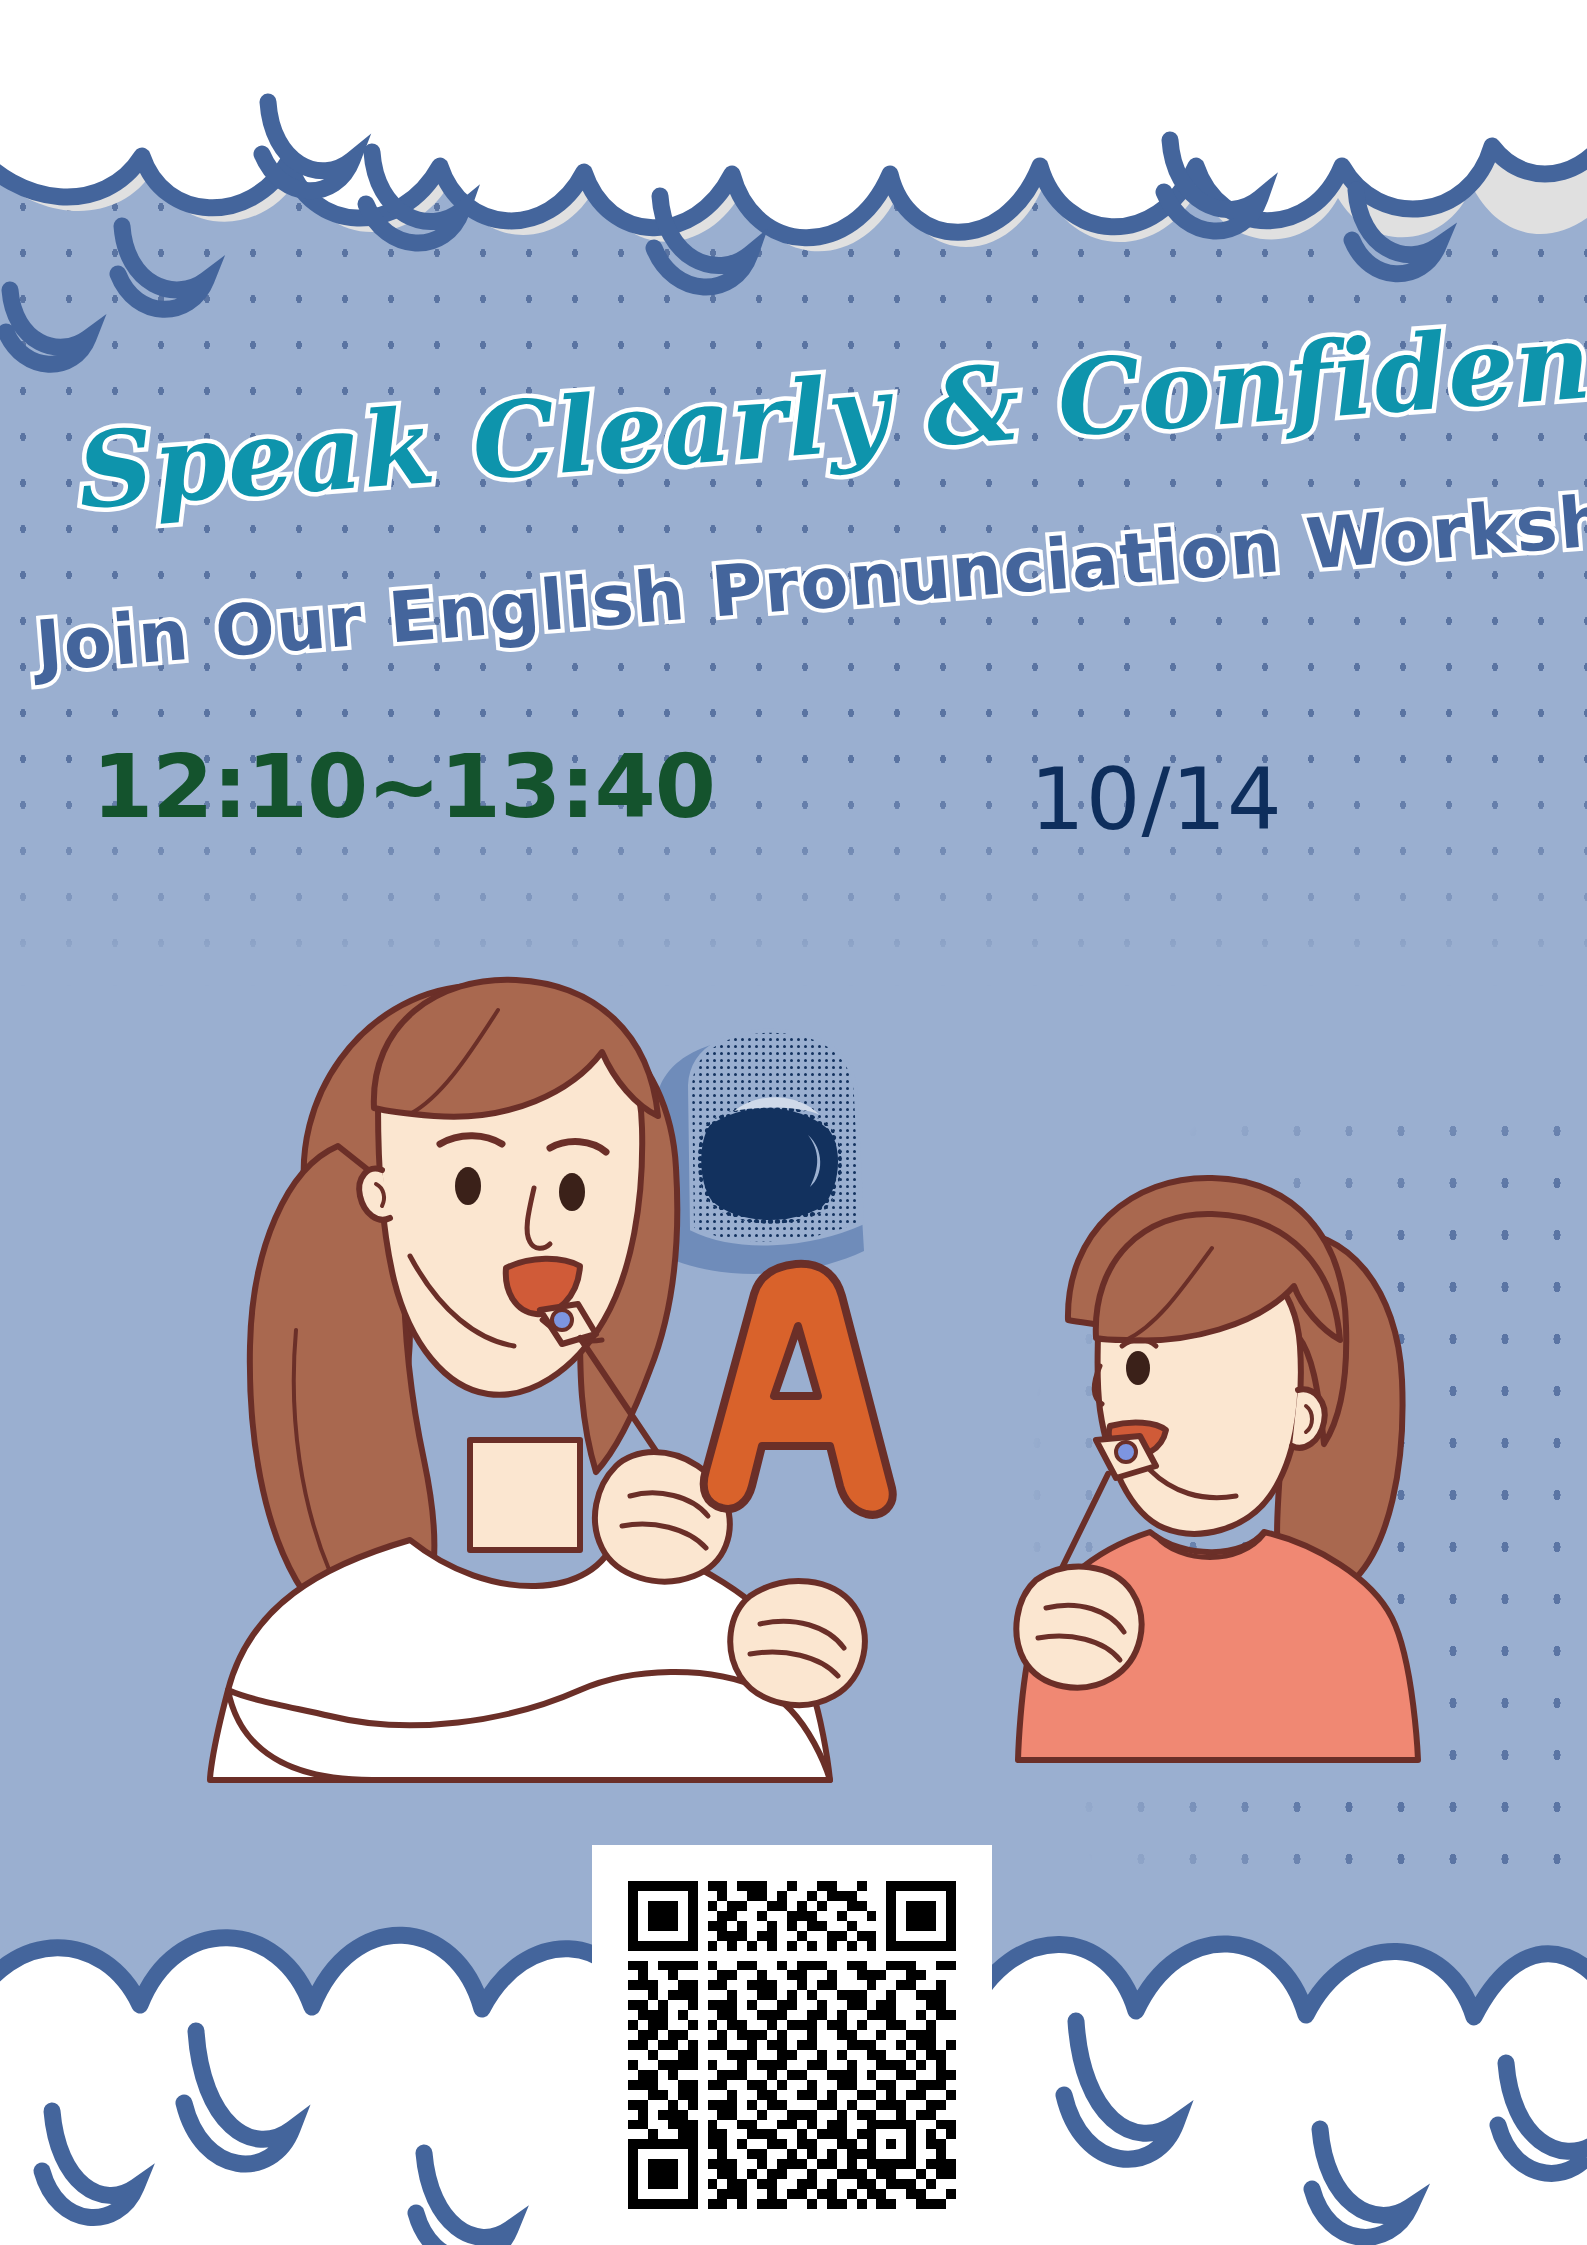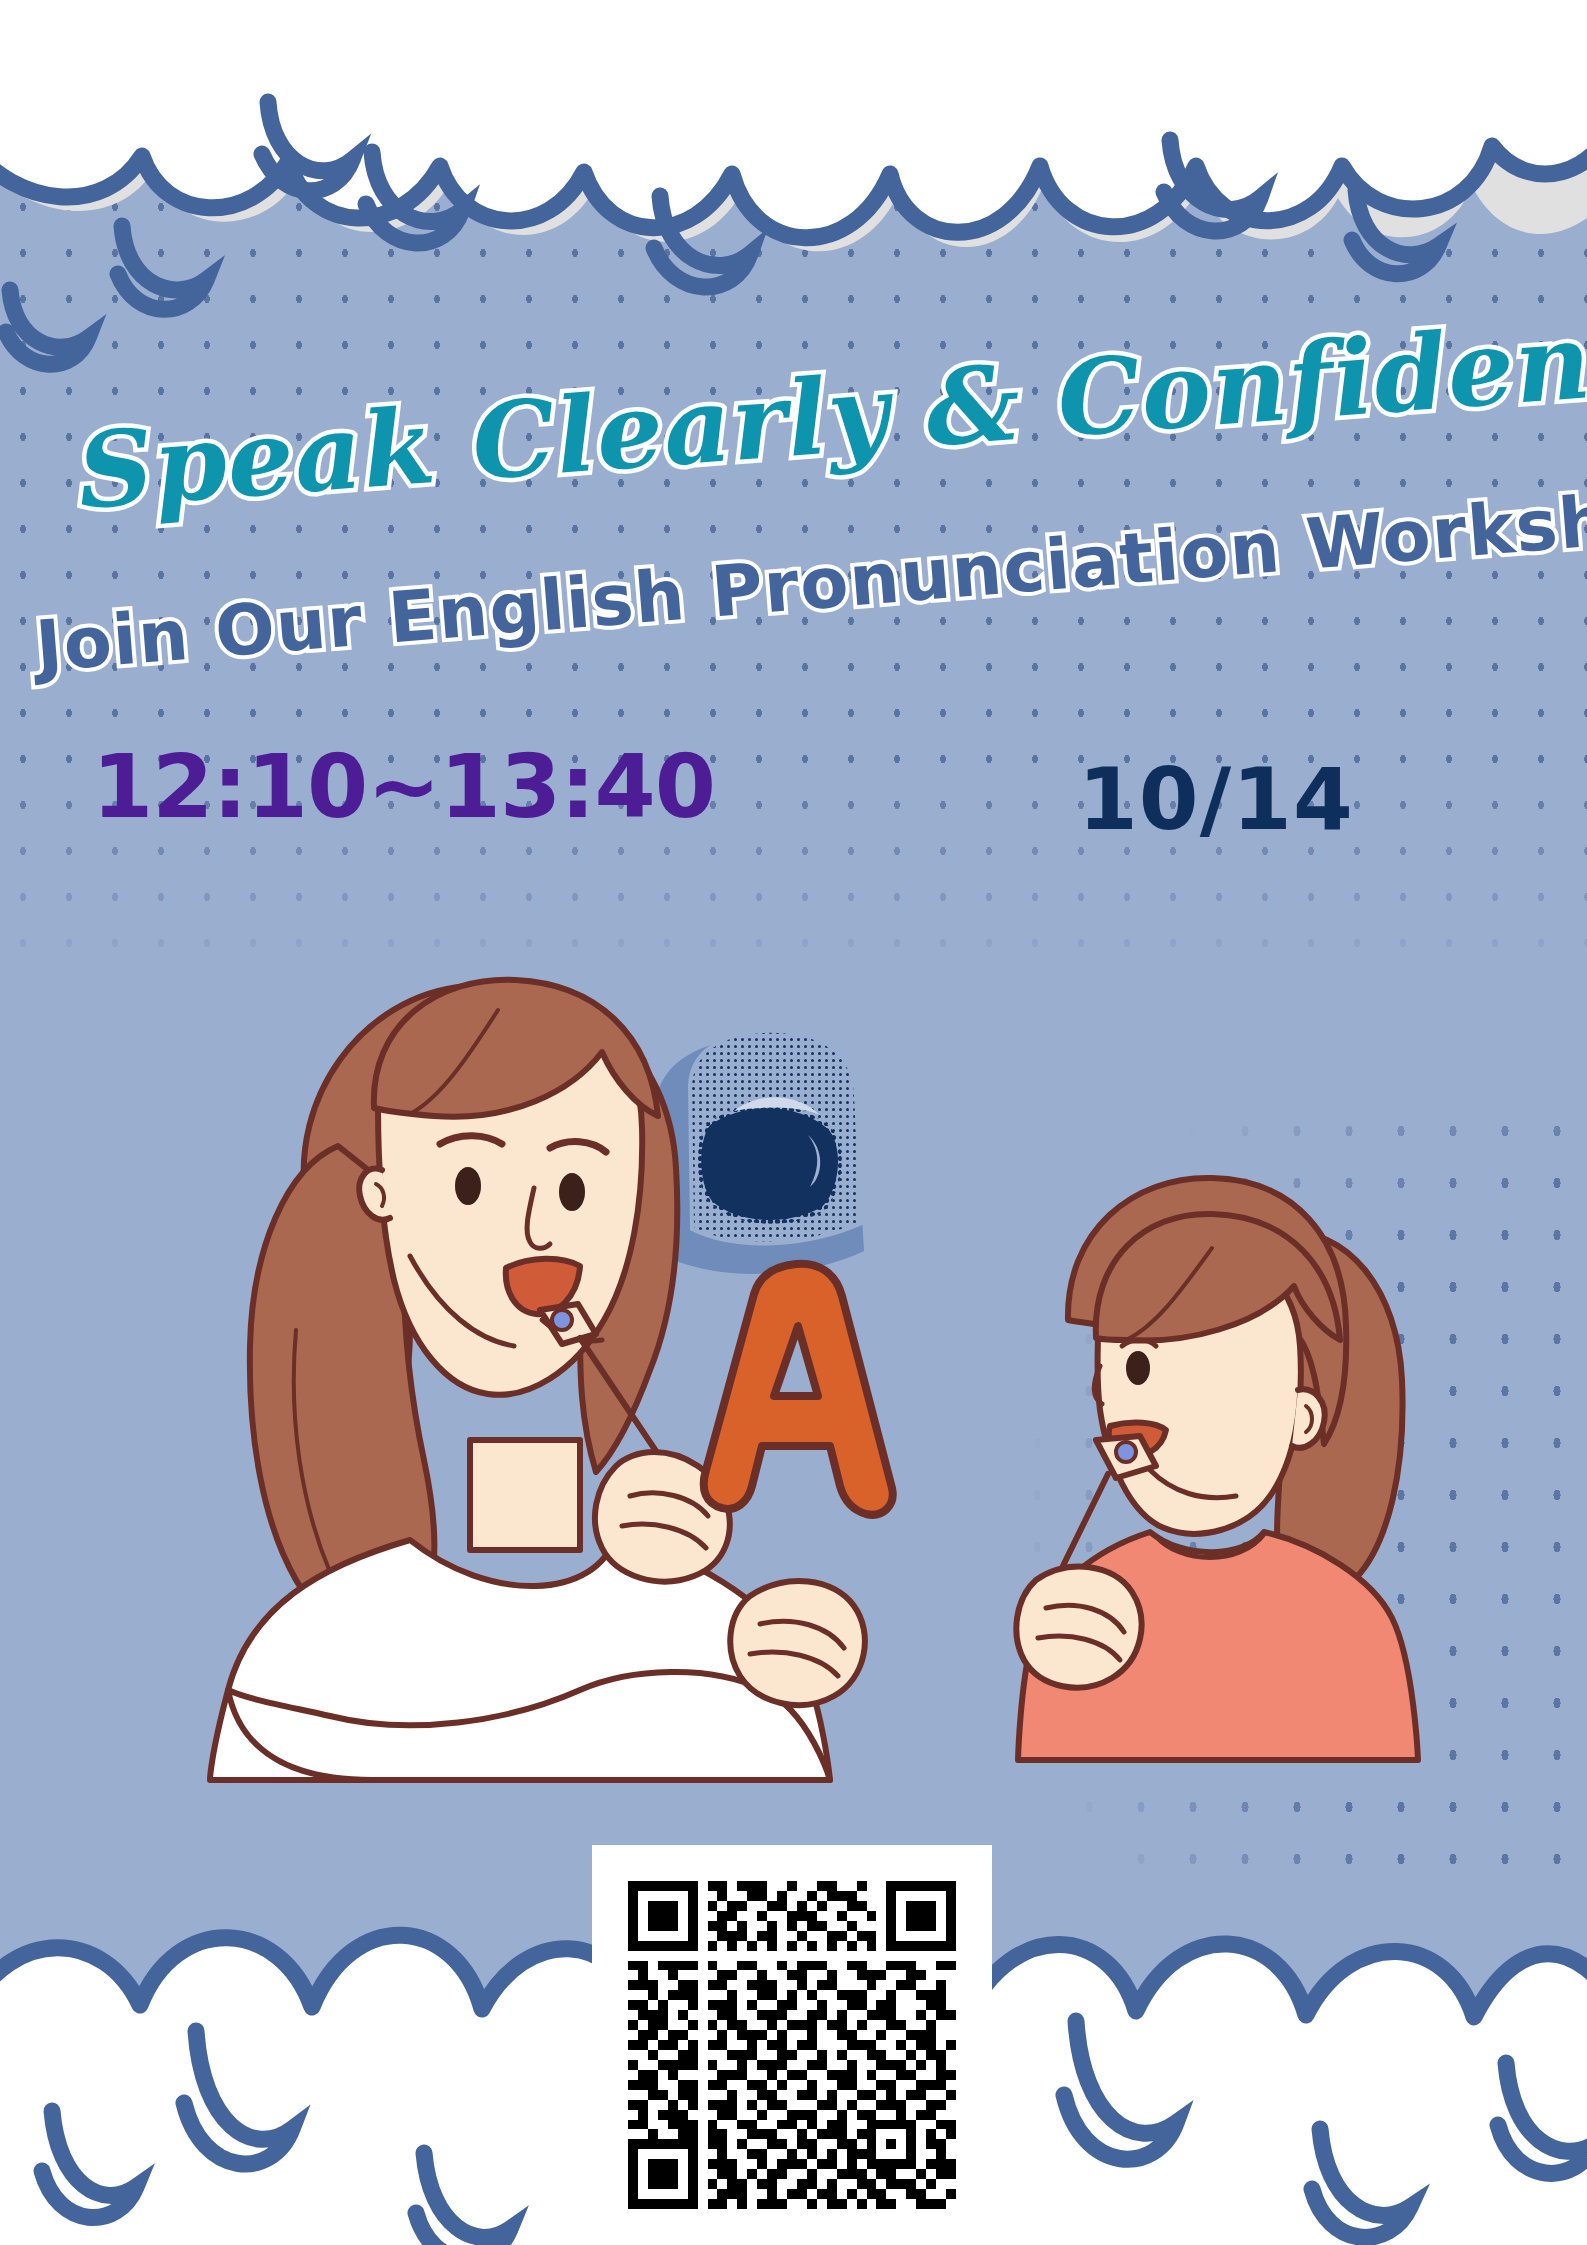--- a/index.html
+++ b/index.html
@@ -75,30 +75,30 @@
     paint-order:stroke fill;
   }
 
   .time{
     position:absolute;
     left:92px; top:735px;
     font-family:"DejaVu Sans",sans-serif;
     font-weight:bold;
     font-size:88px;
     letter-spacing:-1px;
-    color:#4c1d95;
+    color:#14532d;
     white-space:nowrap;
     text-align:center;
   }
 
   .dates{
     position:absolute;
-    left:1078px; top:740px;
+    left:1030px; top:740px;
     font-family:"DejaVu Sans",sans-serif;
-    font-weight:bold;
+    font-weight:normal;
     font-size:86px;
     line-height:1.38;
     color:#0e2e5c;
     letter-spacing:1px;
   }
 
   
   .illo{position:absolute;}
   .woman{left:110px;top:900px;width:820px;height:880px;}
   .girl{left:950px;top:1140px;width:480px;height:620px;}

